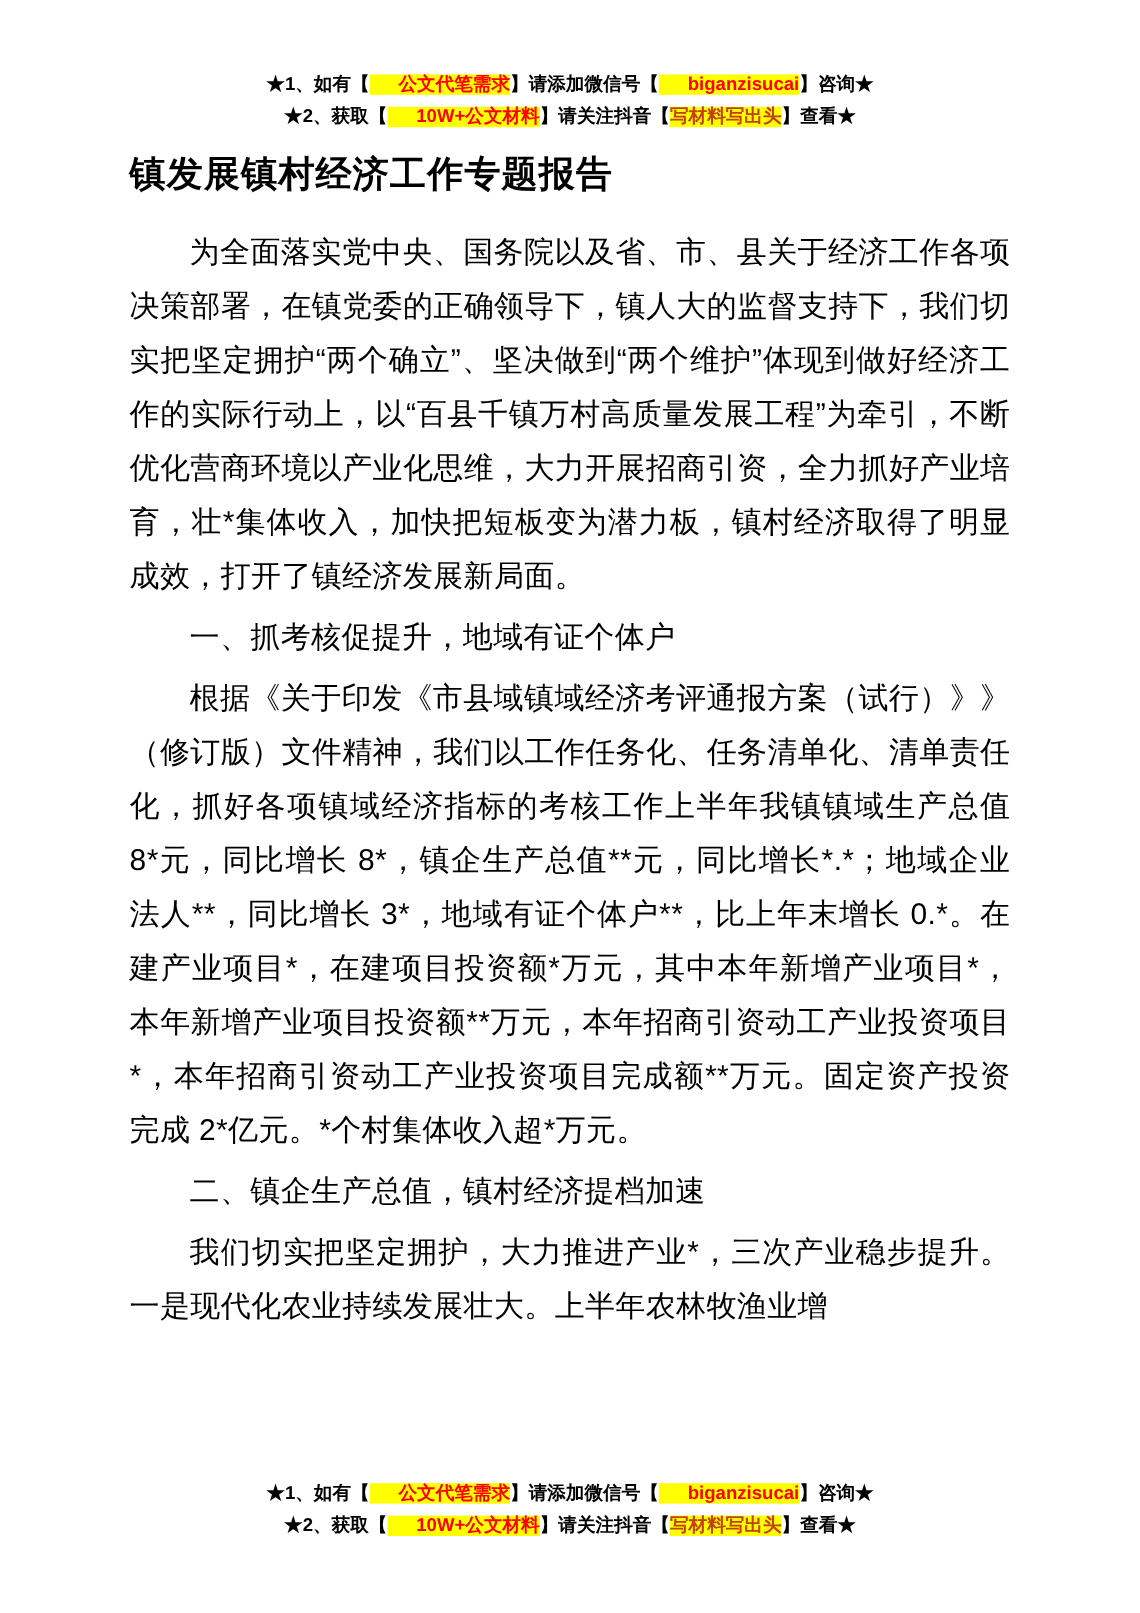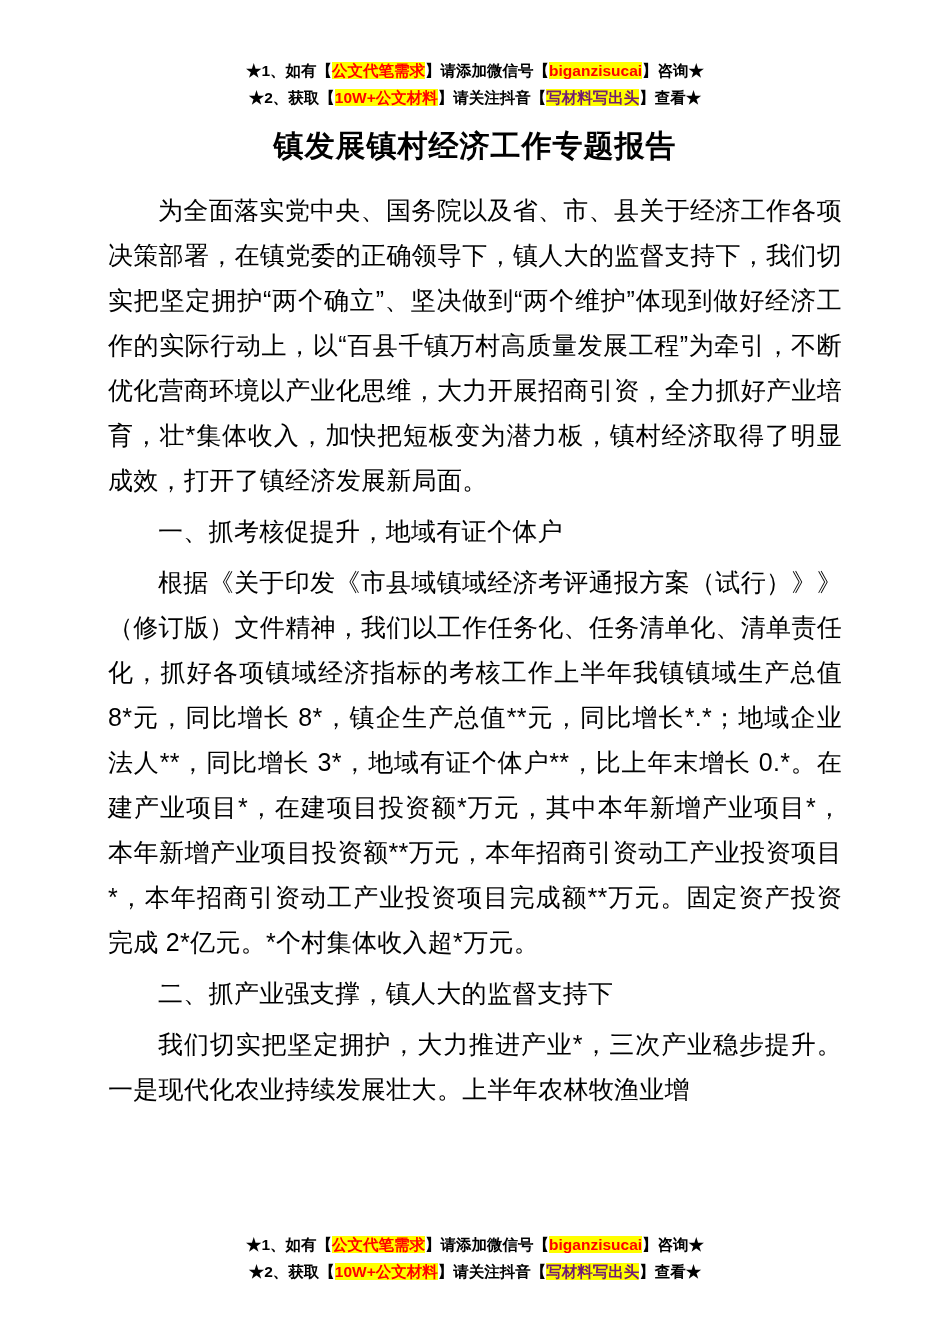--- a/index.html
+++ b/index.html
@@ -26,33 +26,34 @@
     text-align: center;
     font-weight: bold;
     font-size: 15.5px;
     line-height: 25px;
     letter-spacing: 0px;
     white-space: nowrap;
   }
   .promo .hl-red {
     color: #ff0000;
     background: #ffff00;
+    padding-left: 24px;
   }
   .promo .hl-black {
-    color: #701a75;
+    color: #c2410c;
     background: #ffff00;
   }
   .promo .star {
     color: #000000;
   }
   .promo-top {
     margin-bottom: 2px;
   }
   .doc-title {
-    text-align: center;
+    text-align: left;
     font-size: 30px;
     font-weight: bold;
     line-height: 44px;
     margin-top: 14px;
     letter-spacing: 1px;
   }
   .para {
     font-size: 25px;
     line-height: 45px;
     text-align: justify;
@@ -85,21 +86,21 @@
 
   <div class="promo">
     <span class="star">★</span><span>2、获取</span><span>【</span><span class="hl-red">10W+公文材料</span><span>】</span><span>请关注抖音</span><span>【</span><span class="hl-black">写材料写出头</span><span>】</span><span>查看</span><span class="star">★</span>
   </div>
 
   <h1 class="doc-title">镇发展镇村经济工作专题报告</h1>
 
   <p class="para">为全面落实党中央、国务院以及省、市、县关于经济工作各项决策部署，在镇党委的正确领导下，镇人大的监督支持下，我们切实把坚定拥护“两个确立”、坚决做到“两个维护”体现到做好经济工作的实际行动上，以“百县千镇万村高质量发展工程”为牵引，不断优化营商环境以产业化思维，大力开展招商引资，全力抓好产业培育，壮*集体收入，加快把短板变为潜力板，镇村经济取得了明显成效，打开了镇经济发展新局面。</p>
   <p class="para">一、抓考核促提升，地域有证个体户</p>
   <p class="para">根据《关于印发《市县域镇域经济考评通报方案（试行）》》（修订版）文件精神，我们以工作任务化、任务清单化、清单责任化，抓好各项镇域经济指标的考核工作上半年我镇镇域生产总值 8*元，同比增长 8*，镇企生产总值**元，同比增长*.*；地域企业法人**，同比增长 3*，地域有证个体户**，比上年末增长 0.*。在建产业项目*，在建项目投资额*万元，其中本年新增产业项目*，本年新增产业项目投资额**万元，本年招商引资动工产业投资项目*，本年招商引资动工产业投资项目完成额**万元。固定资产投资完成 2*亿元。*个村集体收入超*万元。</p>
-  <p class="para">二、抓产业强支撑，镇人大的监督支持下</p>
+  <p class="para">二、镇企生产总值，镇村经济提档加速</p>
   <p class="para tight">我们切实把坚定拥护，大力推进产业*，三次产业稳步提升。一是现代化农业持续发展壮大。上半年农林牧渔业增</p>
 
   <div class="footer">
     <div class="promo promo-top">
       <span class="star">★</span><span>1、如有</span><span>【</span><span class="hl-red">公文代笔需求</span><span>】</span><span>请添加微信号</span><span>【</span><span class="hl-red">biganzisucai</span><span>】</span><span>咨询</span><span class="star">★</span>
     </div>
     <div class="promo">
       <span class="star">★</span><span>2、获取</span><span>【</span><span class="hl-red">10W+公文材料</span><span>】</span><span>请关注抖音</span><span>【</span><span class="hl-black">写材料写出头</span><span>】</span><span>查看</span><span class="star">★</span>
     </div>
   </div>

